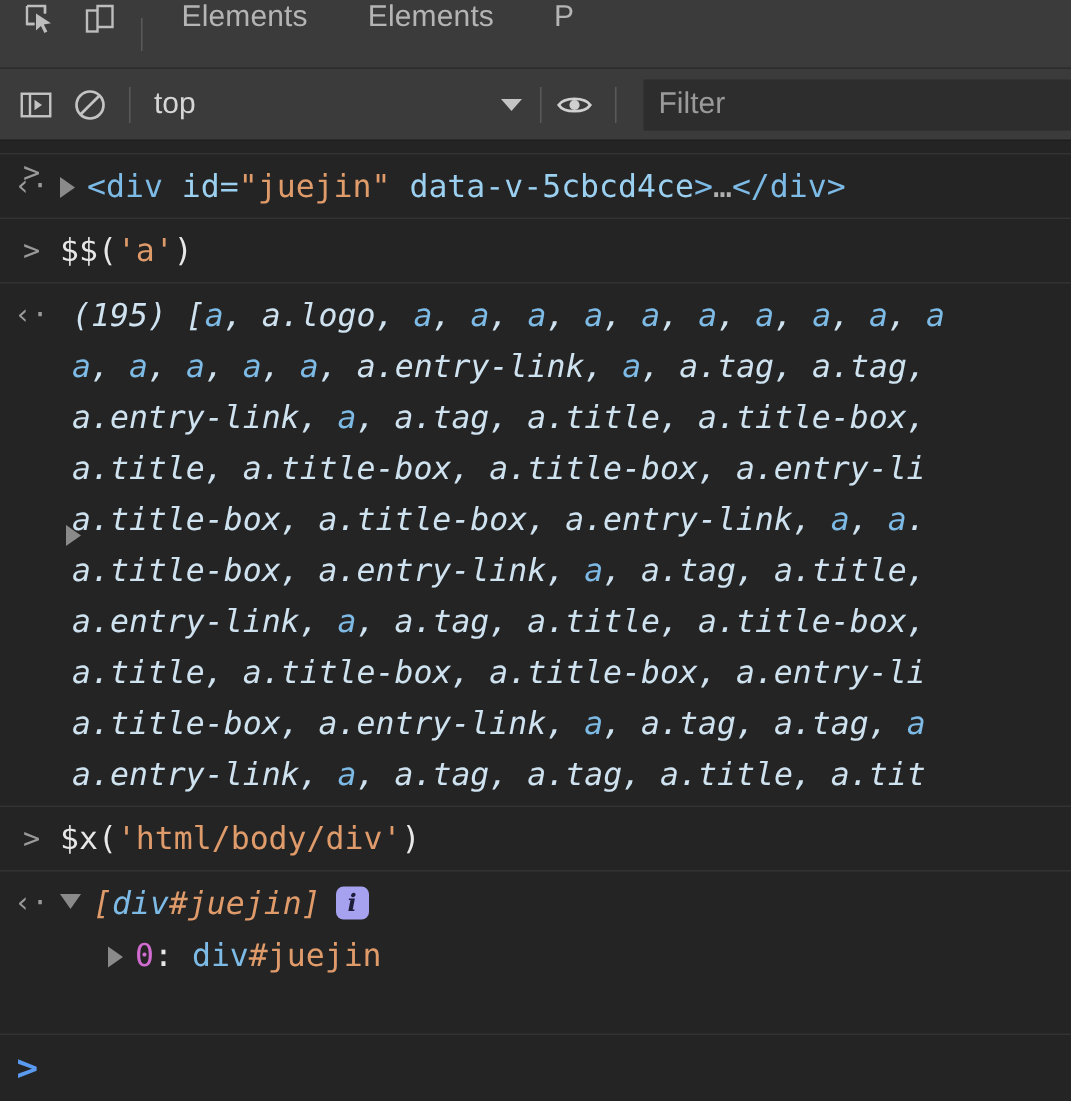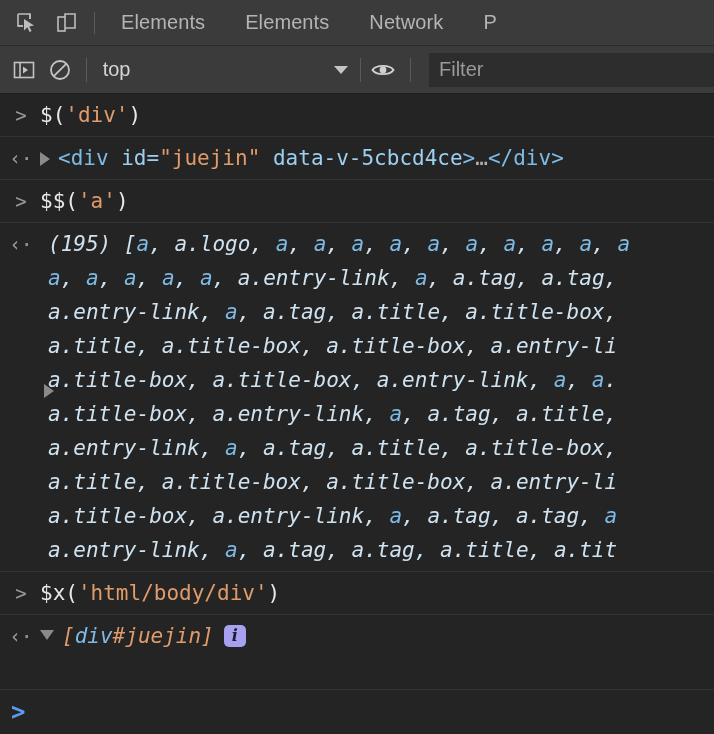--- a/index.html
+++ b/index.html
@@ -23,21 +23,21 @@
     display: flex;
     flex-direction: column;
   }
 
   
   .tabbar {
     height: 45px;
     min-height: 45px;
     background: #3b3b3b;
     display: flex;
-    align-items: center;
+    align-items: flex-start;
     border-bottom: 1px solid #2b2b2b;
     position: relative;
   }
   .tool-icons {
     display: flex;
     align-items: center;
     padding: 0 6px 0 14px;
     gap: 14px;
   }
   .tool-btn {
@@ -323,21 +323,20 @@
         <svg width="24" height="24" viewBox="0 0 24 24">
           <rect x="3" y="6" width="7" height="14" fill="none" stroke="#bdbdbd" stroke-width="1.6"></rect>
           <path d="M10 6 V3 h10 v14 h-10" fill="none" stroke="#bdbdbd" stroke-width="1.6"></path>
         </svg>
       </div>
     </div>
     <div class="tool-sep"></div>
     <div class="tabs">
       <div class="tab">Elements</div>
       <div class="tab">Elements</div>
-      <div class="tab">Network</div>
       <div class="tab">P</div>
     </div>
   </div>
 
   <div class="filterbar">
     <div class="fb-btn">
       <svg width="24" height="24" viewBox="0 0 24 24">
         <rect x="2.5" y="4.5" width="19" height="15" fill="none" stroke="#c4c4c4" stroke-width="1.6"></rect>
         <line x1="8" y1="4.5" x2="8" y2="19.5" stroke="#c4c4c4" stroke-width="1.6"></line>
         <path d="M11 8.5 L16 12 L11 15.5 Z" fill="#c4c4c4"></path>
@@ -362,23 +361,20 @@
       </svg>
     </div>
     <div class="fb-sep"></div>
     <input class="filter-input" type="text" placeholder="Filter" style="">
   </div>
 
   <div class="console">
 
     <div class="msg">
       <span class="gutter in">&gt;</span>
-      <div class="body-txt">
-        <span class="tk-plain">$(</span><span class="tk-str">'div'</span><span class="tk-plain">)</span>
-      </div>
     </div>
 
     <div class="msg">
       <span class="gutter out">‹·</span>
       <div class="dom-line">
         <span class="tri"></span><span class="tk-tagname">&lt;div</span><span class="tk-attr"> id=</span><span class="tk-attrval">"juejin"</span><span class="tk-attr"> data-v-5cbcd4ce</span><span class="tk-tagname">&gt;</span><span class="tk-grey">…</span><span class="tk-tagname">&lt;/div&gt;</span>
       </div>
     </div>
 
     <div class="msg">
@@ -416,20 +412,23 @@
       <span class="gutter out">‹·</span>
       <div class="xpath-res">
         <div class="xp-head">
           <span class="tri down"></span>
             <span class="brk">[</span>
             <span class="divtag">div</span>
             <span class="hash">#juejin</span>
             <span class="brk">]</span>
             <span class="info-badge">i</span>
         </div>
+        <div class="prop-row">
+          <span class="tri"></span><span class="idx">0</span><span class="val-plain">: </span><span class="val-tag">div</span><span class="val-hash">#juejin</span>
+        </div>
 
       </div>
     </div>
 
   </div>
 
   <div class="prompt-row">
     <span class="prompt-chevron">&gt;</span>
     <input class="prompt-input" type="text" placeholder="" style="">
   </div>

